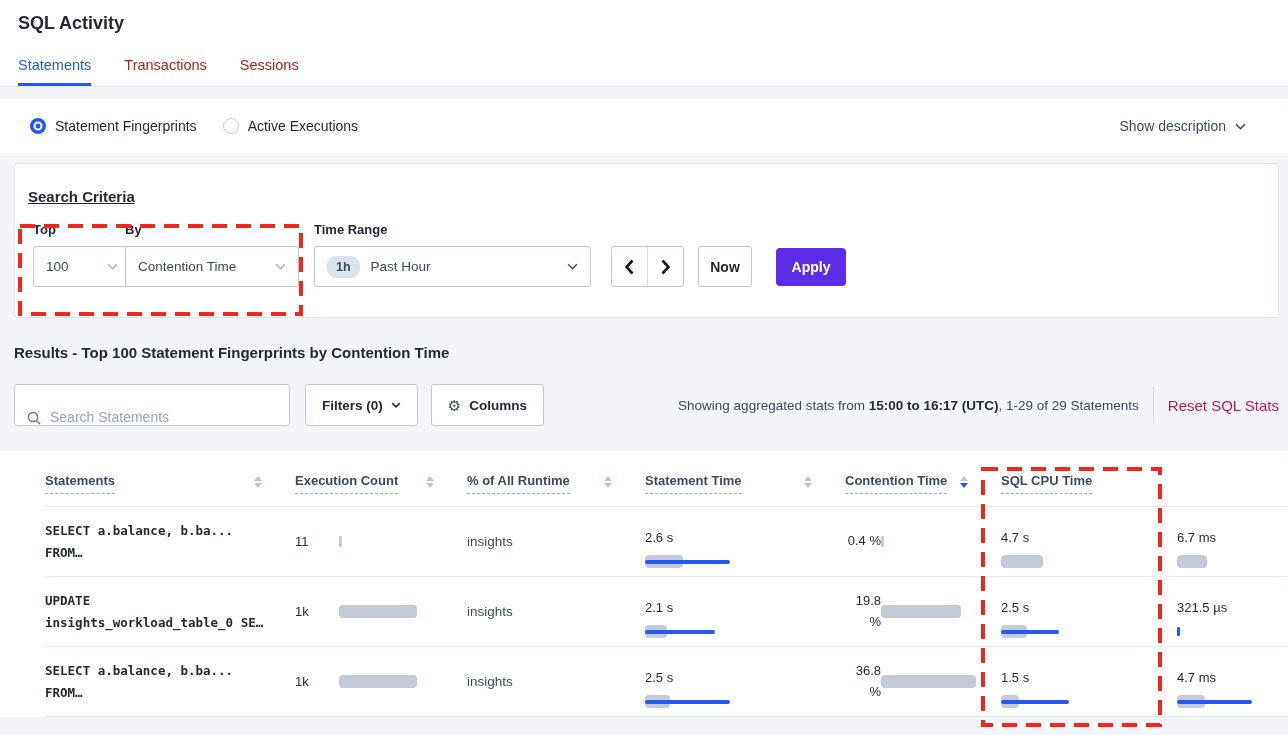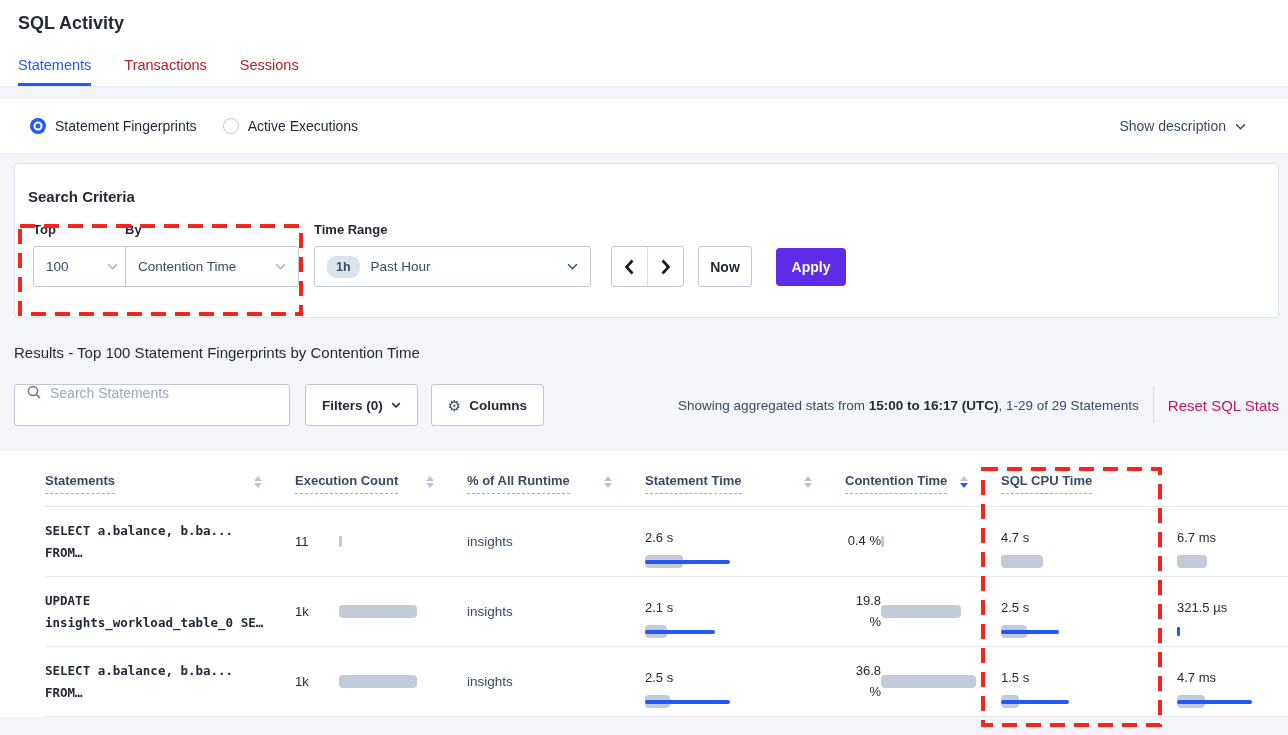--- a/index.html
+++ b/index.html
@@ -24,43 +24,43 @@
   .rdot { width:16px; height:16px; border-radius:50%; flex:0 0 auto; position:relative; }
   .rdot.on { background:#2458f5; }
   .rdot.on::after { content:""; position:absolute; left:50%; top:50%; width:5px; height:5px;
     transform:translate(-50%,-50%); border:2px solid #fff; border-radius:50%; }
   .rdot.off { background:#fff; border:1px solid #c6cdd9; }
   .show-desc { margin-left:auto; display:flex; align-items:center; gap:9px; font-size:14px; color:#394b63; cursor:pointer; }
 
   
   .card { position:relative; background:#fff; border:1px solid #dde3ea; border-radius:4px;
     margin:10px 9px 0 14px; height:155px; }
-  .card-title { position:absolute; left:13px; top:24px; font-size:15px; font-weight:700; color:#242a35; }
+  .card-title { position:absolute; left:13px; top:24px; font-size:15px; font-weight:700; color:#242a35;text-decoration:underline; }
   .fld-label { position:absolute; font-size:13px; font-weight:700; color:#242a35; }
   .ctrl { position:absolute; top:82px; height:41px; border:1px solid #c0c7d1; border-radius:3px;
     background:#fff; display:flex; align-items:center; padding:0 12px; font-size:13.5px; color:#394b63; cursor:pointer; }
   .ctrl .spacer { flex:1; }
   .chev { width:11px; height:7px; flex:0 0 auto; }
   .badge-1h { background:#dde3ed; border-radius:9px; font-size:12.5px; font-weight:700; color:#394b63; padding:4px 9px; }
   .arrow-group { position:absolute; top:82px; left:596px; width:73px; height:41px; border:1px solid #c0c7d1;
     border-radius:3px; background:#fff; display:flex; }
   .arrow-btn { flex:1; display:flex; align-items:center; justify-content:center; cursor:pointer; }
   .arrow-btn:first-child { border-right:1px solid #d9dee6; }
   .btn-now { position:absolute; top:82px; left:683px; width:54px; height:41px; border:1px solid #c0c7d1;
     border-radius:3px; background:#fff; font-size:14px; font-weight:700; color:#242a35;
     display:flex; align-items:center; justify-content:center; cursor:pointer; }
   .btn-apply { position:absolute; top:84px; left:761px; width:70px; height:38px; border:none;
     border-radius:4px; background:#5c2ce6; color:#fff; font-size:14px; font-weight:700;
     display:flex; align-items:center; justify-content:center; cursor:pointer; }
 
   
-  .results-heading { margin:26px 0 0 14px; font-size:15px; font-weight:400; color:#242a35; }
+  .results-heading { margin:26px 0 0 14px; font-size:15px; font-weight:700; color:#242a35; }
   .toolbar { display:flex; align-items:center; margin:23px 9px 0 14px; }
   .search-box { width:276px; height:42px; border:1px solid #c0c7d1; border-radius:3px; background:#fff;
-    display:flex; align-items:flex-start; padding:0 12px; gap:9px; }
+    display:flex; align-items:flex-end; padding:0 12px; gap:9px; }
   .search-box input { border:none; outline:none; flex:1; font-size:14px; color:#242a35;
     font-family:"Liberation Sans","DejaVu Sans",sans-serif; }
   .search-box input::placeholder { color:#9aa5b8; }
   .tb-btn { height:42px; border:1px solid #c0c7d1; border-radius:3px; background:#fff;
     display:flex; align-items:center; justify-content:center; gap:8px; font-size:13.5px; font-weight:700;
     color:#242a35; cursor:pointer; padding:0 16px; }
   .tb-btn.filters { margin-left:15px; }
   .tb-btn.columns { margin-left:13px; }
   .gear { font-size:15px; color:#394b63; line-height:1; }
   .toolbar-right { margin-left:auto; display:flex; align-items:center; }

